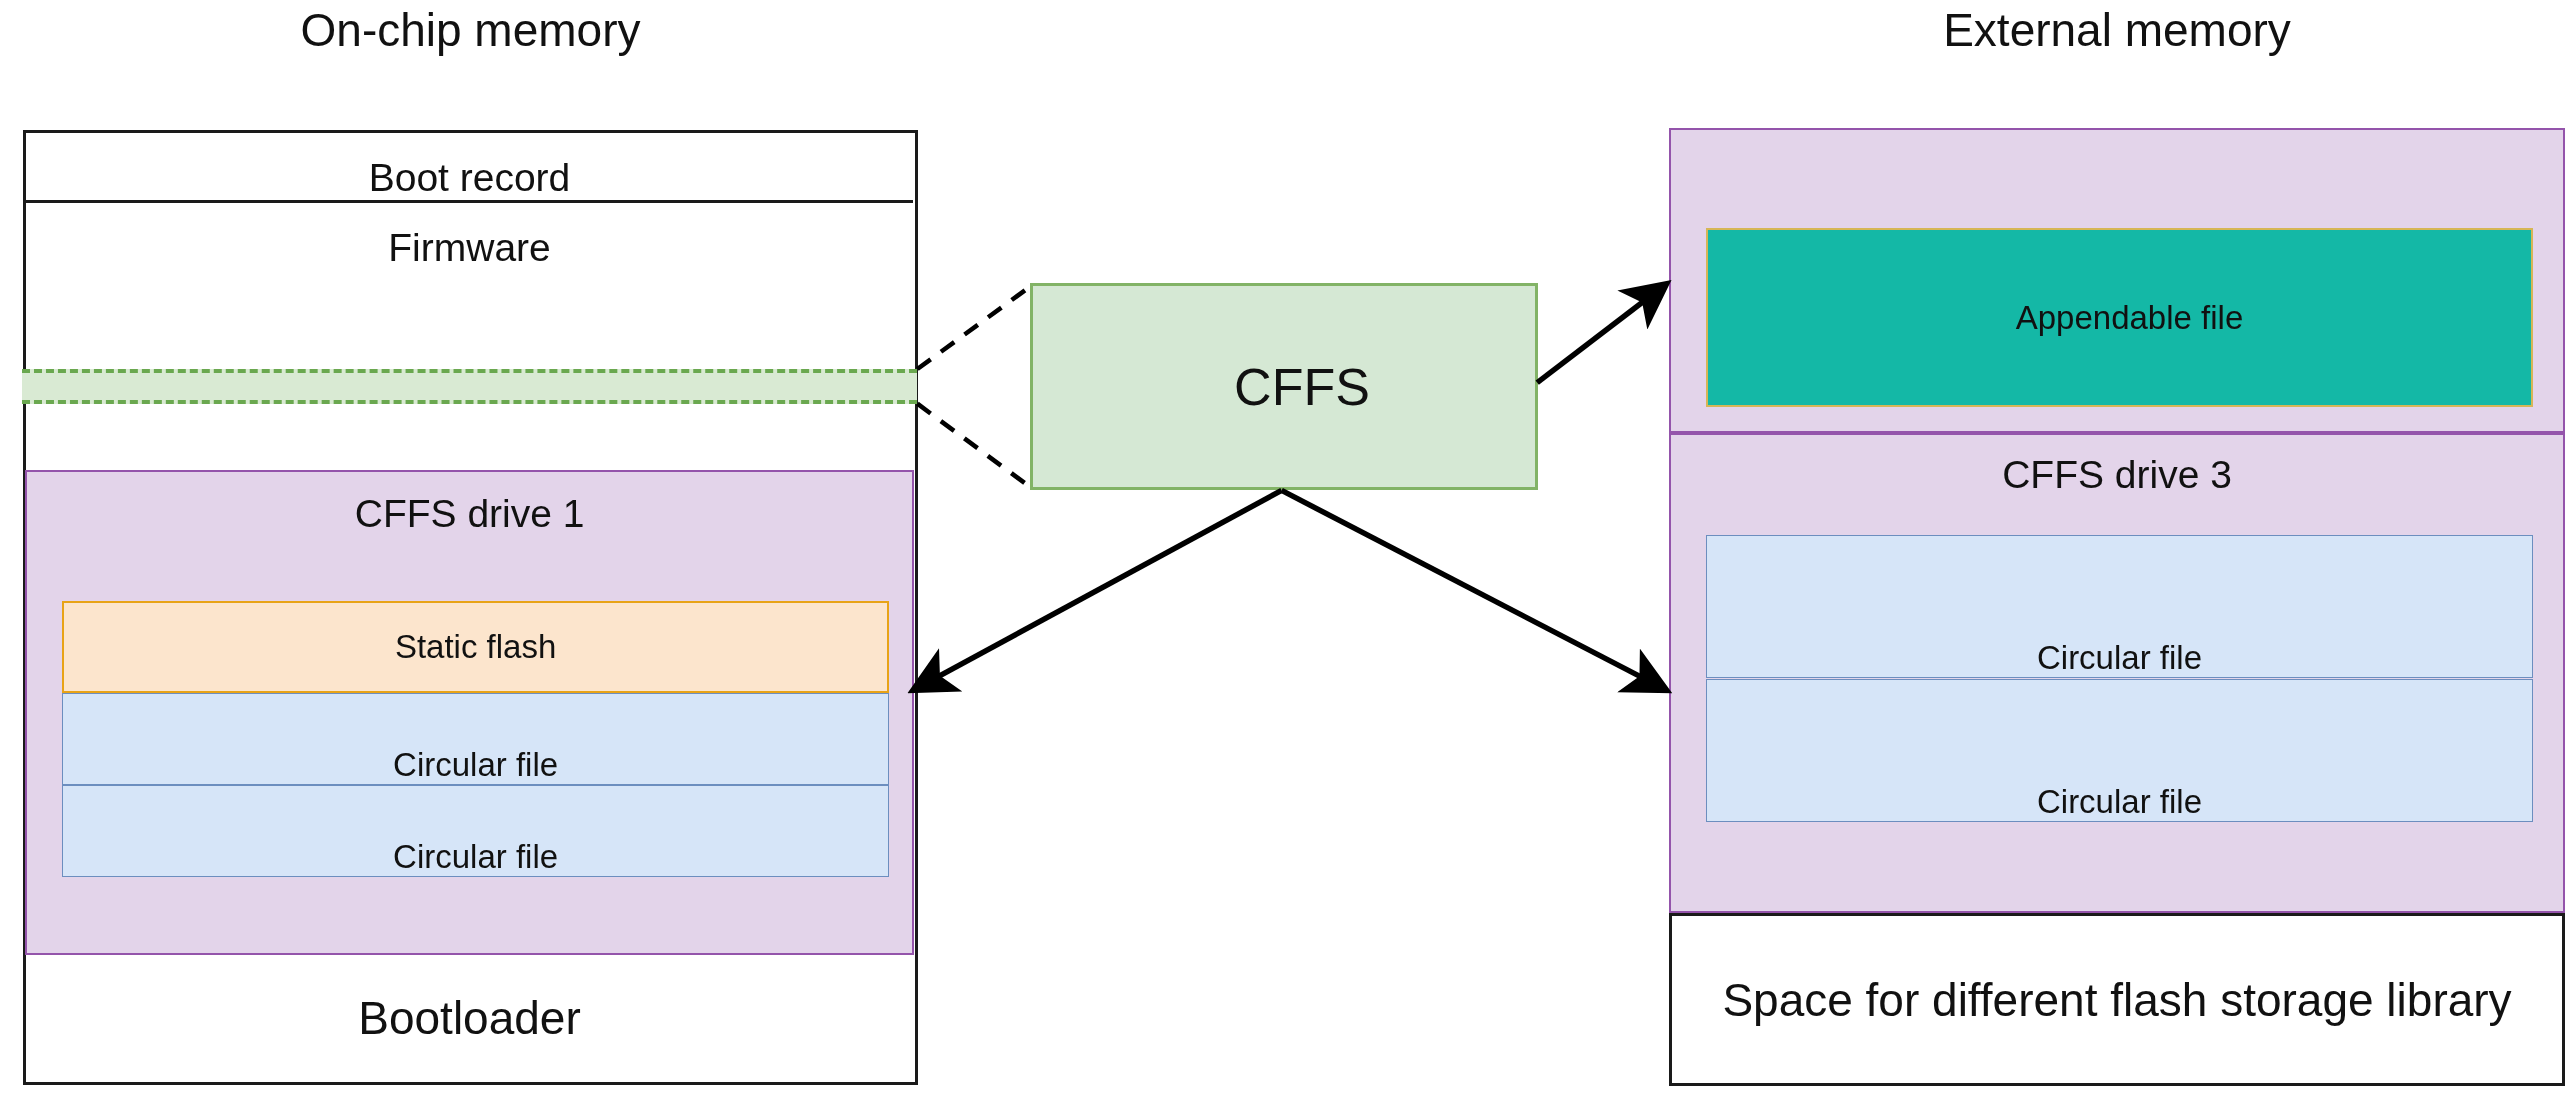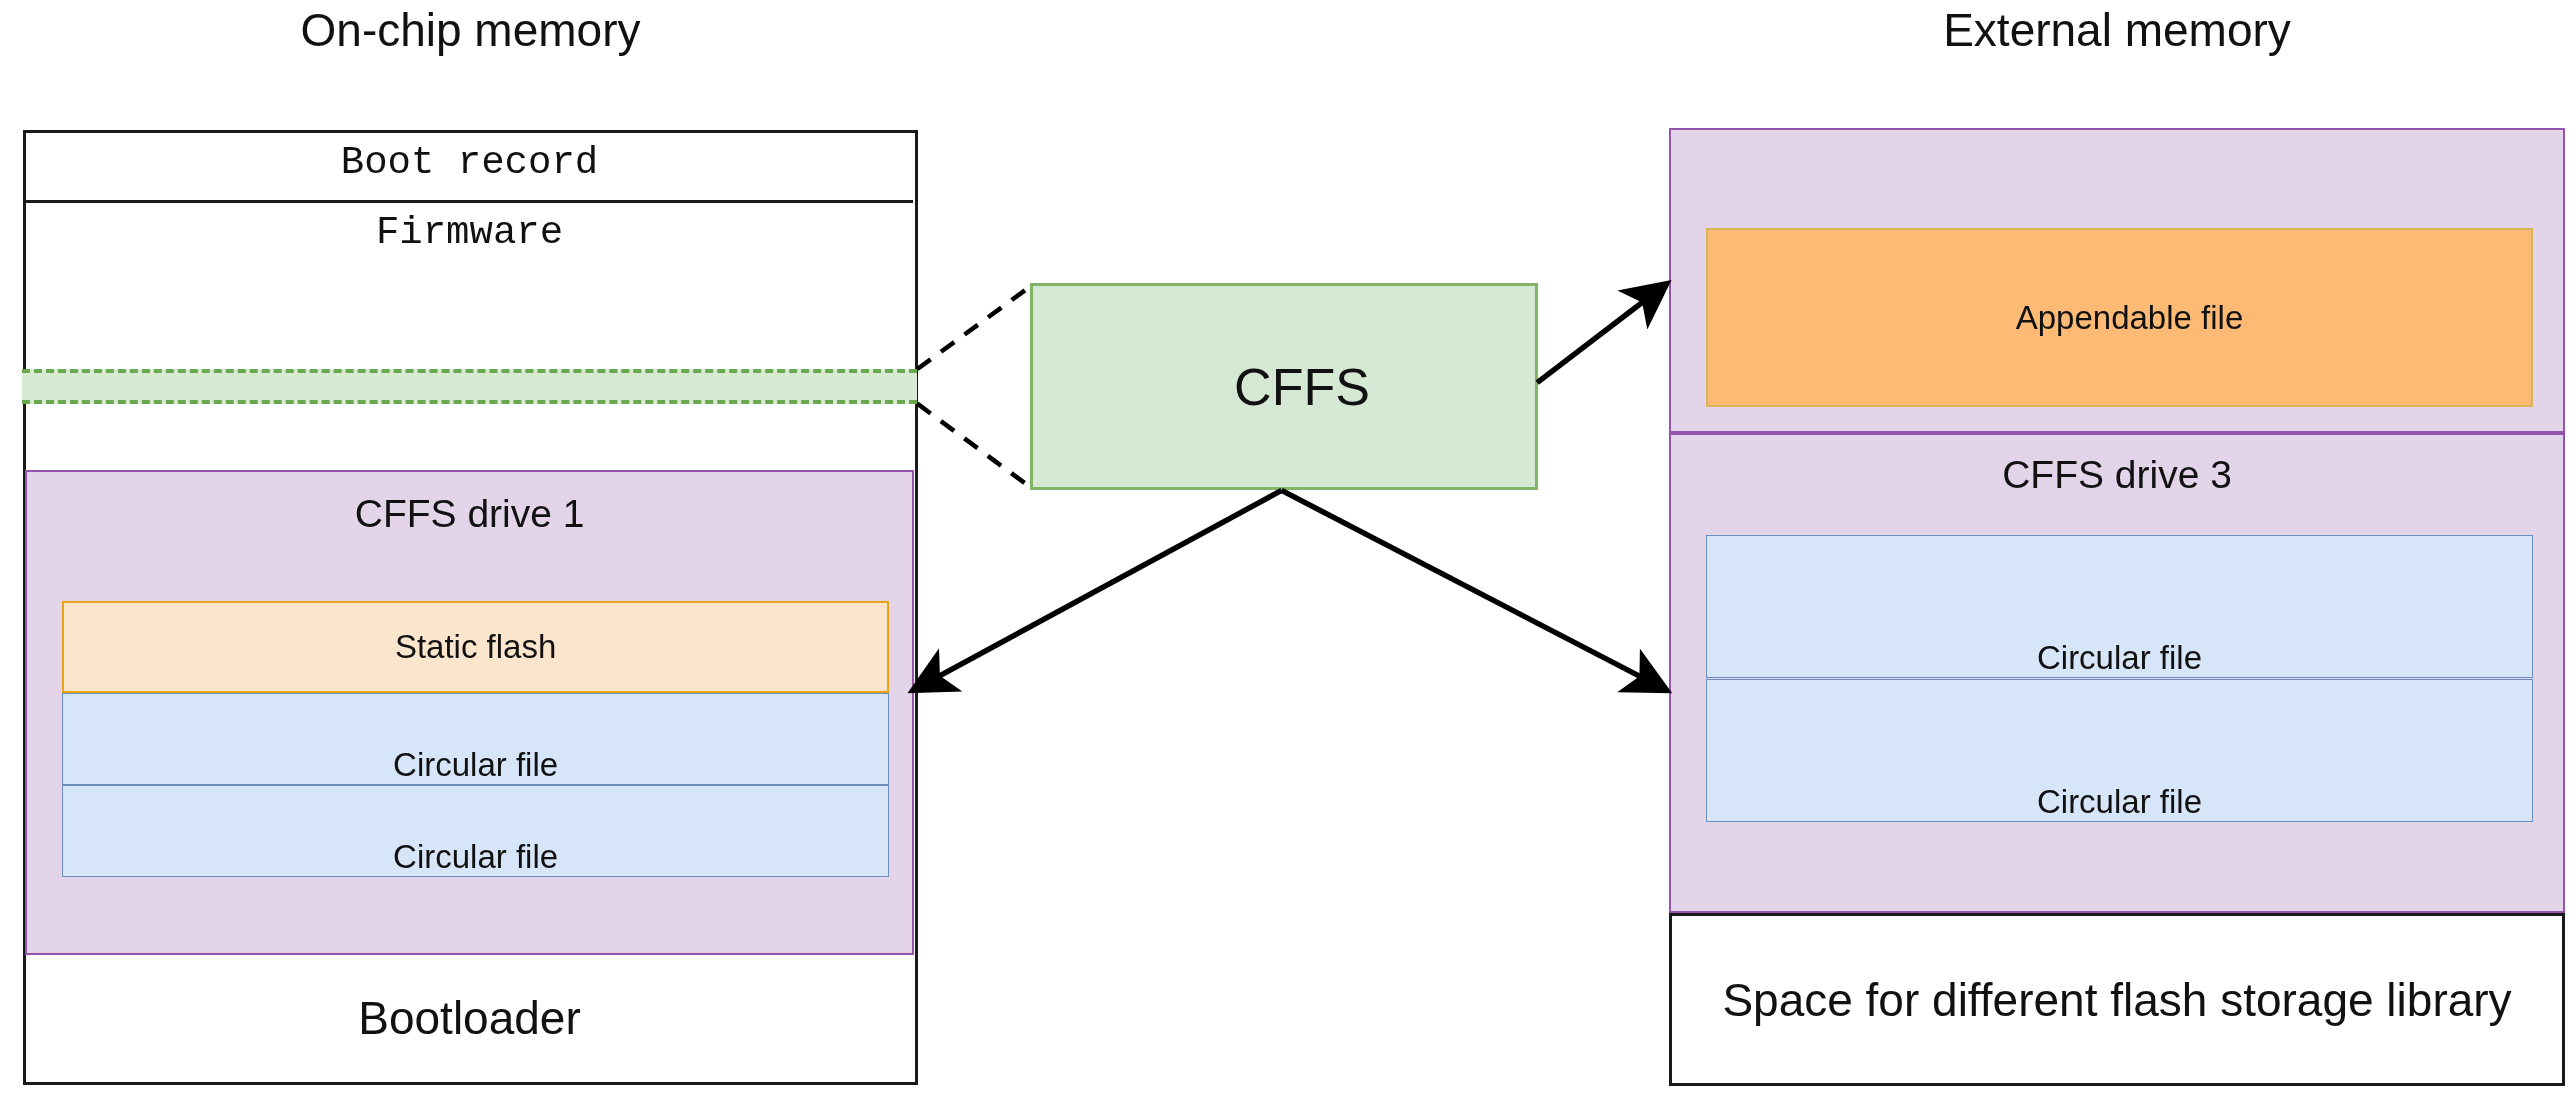--- a/index.html
+++ b/index.html
@@ -35,21 +35,21 @@
   }
 
   .band {
     display: flex;
     align-items: flex-start;
     justify-content: center;
     font-size: 39px;
     color: #111111;
     background: #ffffff;
   }
-  .band-label { padding-top: 8px; white-space: nowrap; font-family: Liberation Mono, monospace; }
+  .band-label { padding-top: 23px; white-space: nowrap; }
 
   .divider-h {
     background: #1a1a1a;
   }
 
   
   .drive {
     background: #e3d4ea;
     border: 2.7px solid #9454ab;
   }
@@ -66,21 +66,21 @@
   .file {
     display: flex;
     align-items: center;
     justify-content: center;
     font-size: 33px;
     color: #111111;
     white-space: nowrap;
   }
   .file-static    { background: #fce5cd; border: 2.7px solid #e8a317; }
   .file-circular  { background: #d6e5f8; border: 1.8px solid #6c8ebf; align-items: flex-end; }
-  .file-appendable{ background: #fdba74; border: 2.7px solid #d6b656; padding-left: 20px; }
+  .file-appendable{ background: #14b8a6; border: 2.7px solid #d6b656; padding-left: 20px; }
 
   
   .cffs-box {
     background: #d5e8d4;
     border: 3.7px solid #82b366;
     display: flex;
     align-items: center;
     justify-content: center;
     font-size: 52px;
     color: #111111;

